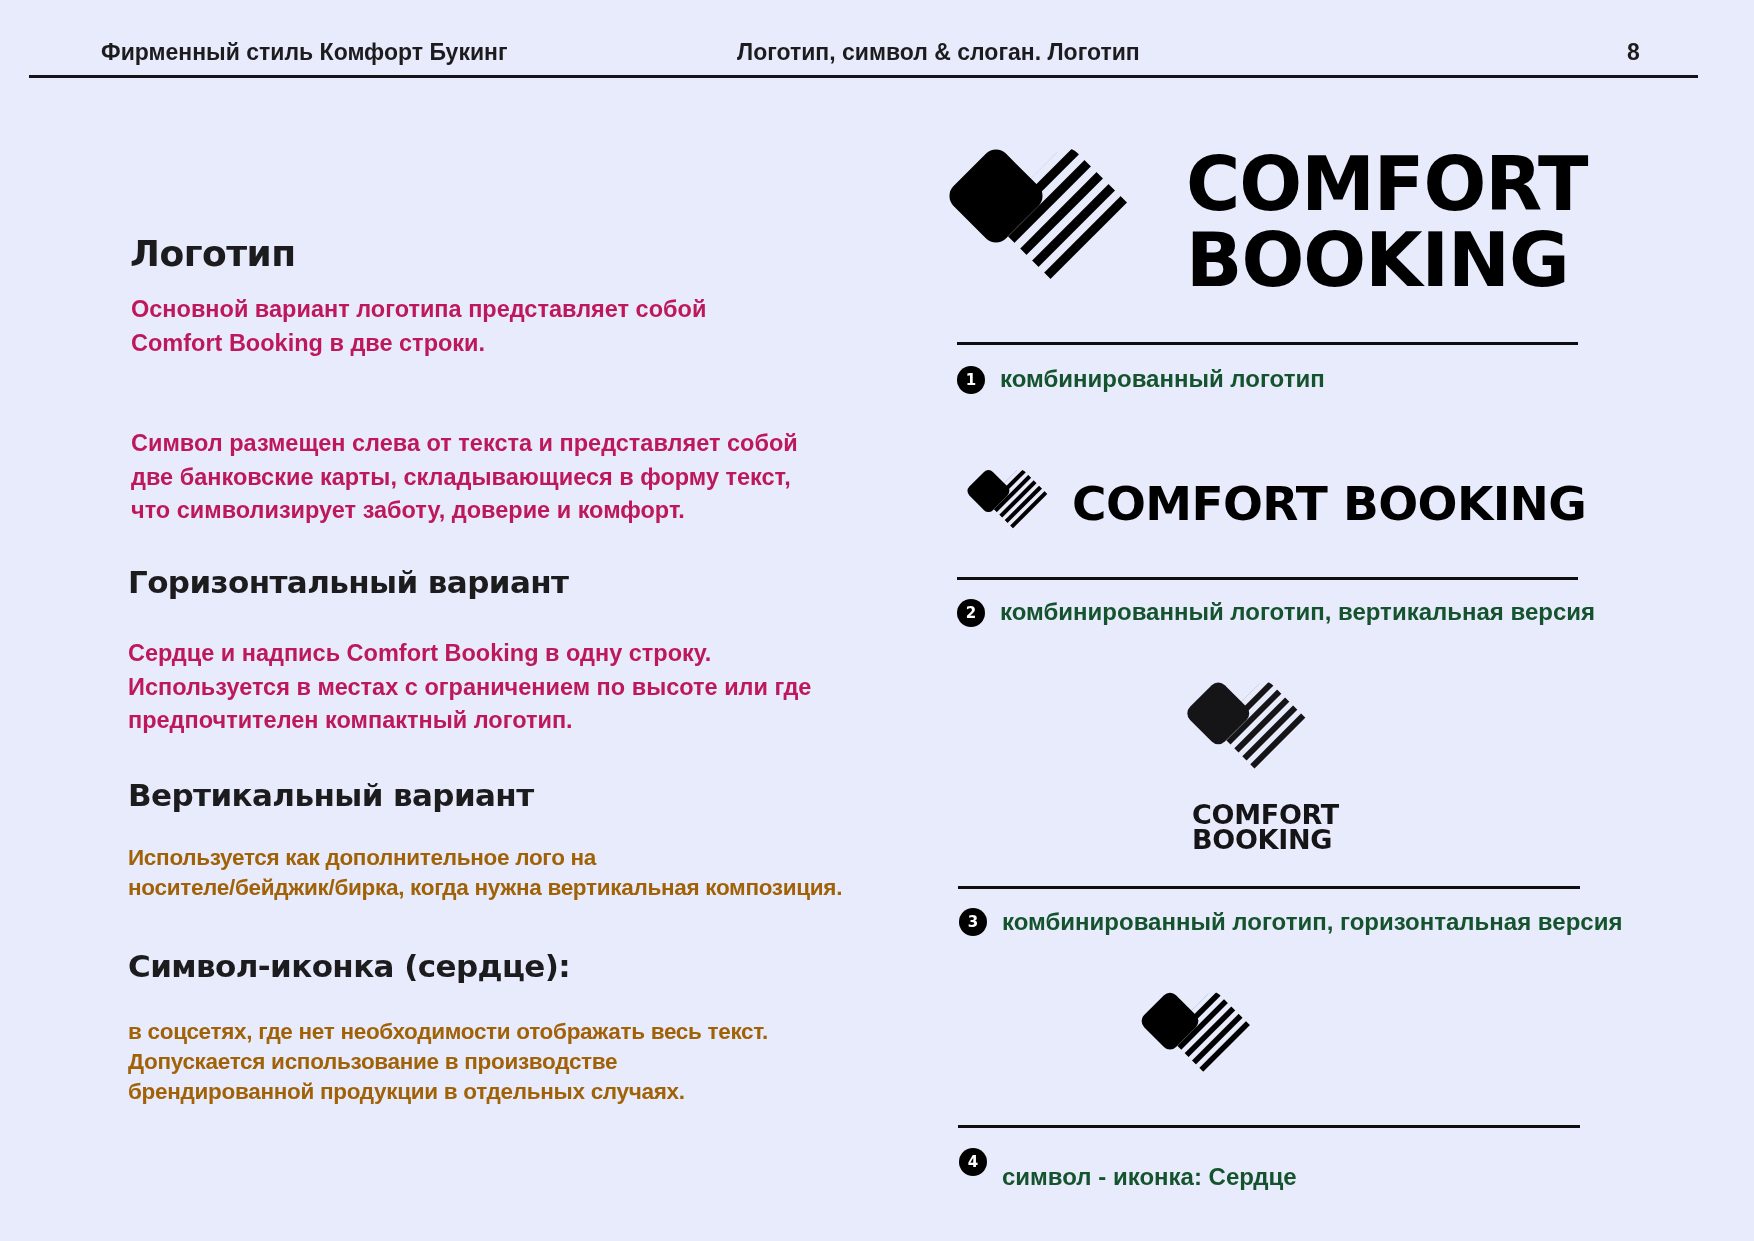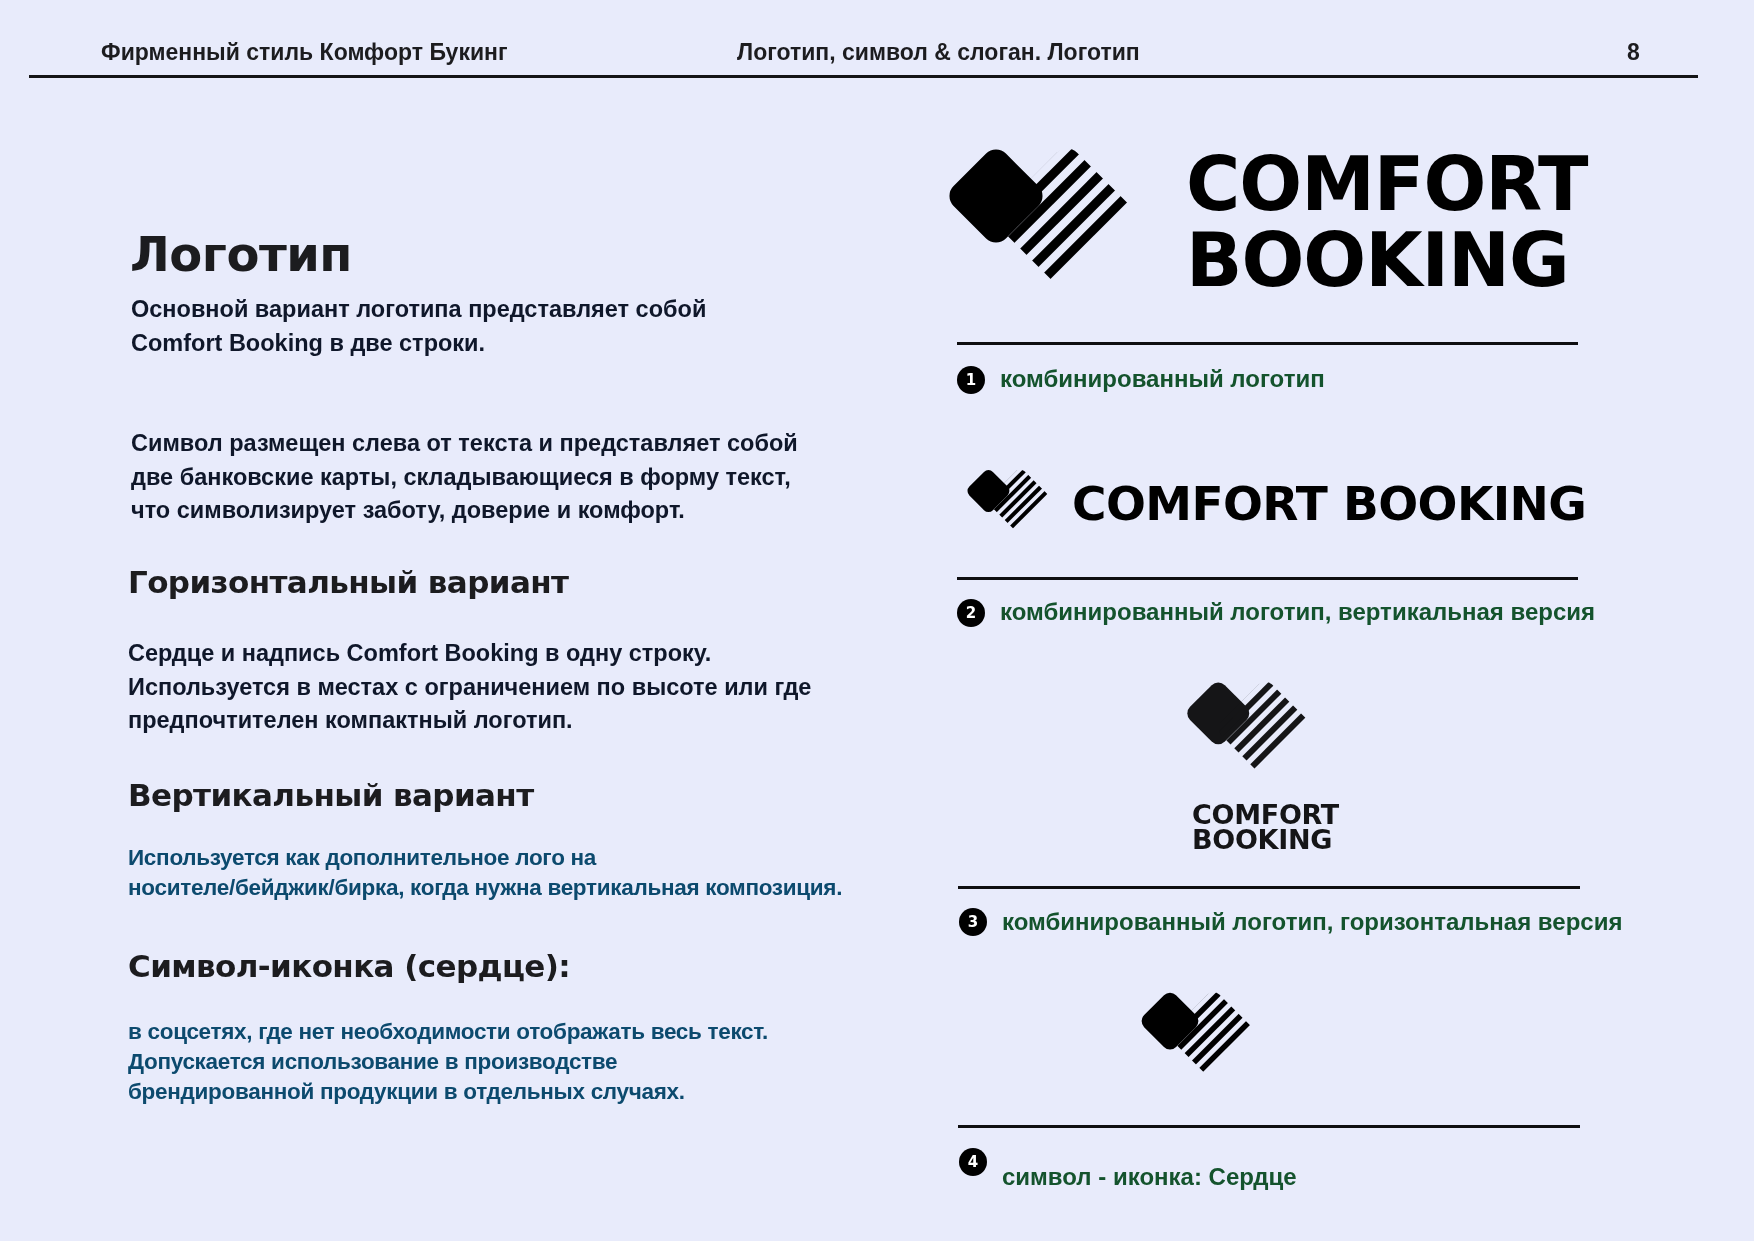--- a/index.html
+++ b/index.html
@@ -4,24 +4,24 @@
 <style>
   html, body { margin:0; padding:0; }
   body {
     width:1754px; height:1241px; position:relative; overflow:hidden;
     background:#e8ebfb; color:#1c1c1f;
     font-family:"Liberation Sans", sans-serif;
   }
   .abs { position:absolute;font-weight:bold; }
   .hdr { top:36px; font-size:23px; line-height:32px; color:#1c1c1f; white-space:nowrap; }
   .hdr-line { left:29px; top:75px; width:1669px; height:3px; background:#141416; }
-  .h1 { font-family:"DejaVu Sans", sans-serif; font-weight:bold; font-size:48px; letter-spacing:-0.5px; line-height:50px; }
+  .h1 { font-family:"DejaVu Sans", sans-serif; font-weight:bold; font-size:36px; letter-spacing:-0.5px; line-height:50px; }
   .h2 { font-family:"DejaVu Sans", sans-serif; font-weight:bold; font-size:31px; letter-spacing:-0.6px; line-height:40px; }
-  .p  { font-size:23.5px; line-height:33.5px; color:#0f172a; white-space:nowrap; }
-  .p2 { font-size:22.5px; line-height:30px; color:#0c4a6e; white-space:nowrap; letter-spacing:-0.3px; }
+  .p  { font-size:23.5px; line-height:33.5px; color:#be185d; white-space:nowrap; }
+  .p2 { font-size:22.5px; line-height:30px; color:#a16207; white-space:nowrap; letter-spacing:-0.3px; }
   .wordmark { font-family:"DejaVu Sans", sans-serif; font-weight:bold; color:#000; white-space:nowrap; letter-spacing:-1px; }
   .divider { height:3px; background:#0e0e10; }
   .badge {
     width:28px; height:28px; border-radius:50%; background:#000; color:#fff;
     font-family:"DejaVu Sans", sans-serif; font-weight:bold; font-size:15px;
     display:flex; align-items:center; justify-content:center;
   }
   .caption { font-size:24px; line-height:30px; color:#14532d; white-space:nowrap; }
   svg.heart { position:absolute; overflow:visible; }
 </style>

